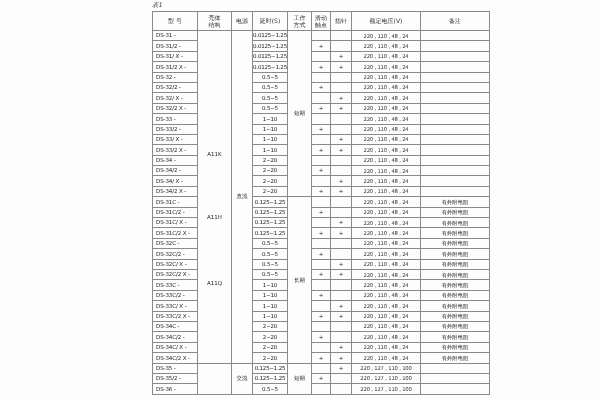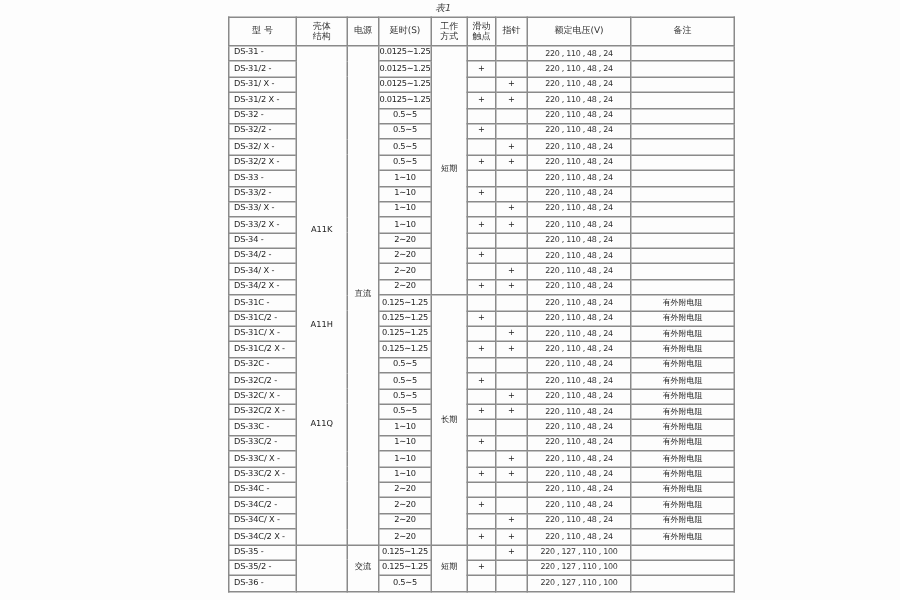--- a/index.html
+++ b/index.html
@@ -4,21 +4,21 @@
 <style>
   html,body{margin:0;padding:0;}
   body{
     width:600px;height:400px;background:#ffffff;
     font-family:"DejaVu Sans","Liberation Sans",sans-serif;
     -webkit-font-smoothing:antialiased;
   }
   .page{position:relative;width:600px;height:400px;background:#fdfdfd;overflow:hidden;}
   .tbl-caption{
     position:absolute;top:1px;left:152px;width:337px;box-sizing:border-box;
-    text-align:center;padding-right:50px;font-size:6.5px;color:#444;font-style:italic;
+    text-align:left;padding-right:50px;font-size:6.5px;color:#444;font-style:italic;
   }
   table.spec{
     position:absolute;left:152px;top:11px;width:337px;
     border-collapse:collapse;table-layout:fixed;
     border:1px solid #6e6e6e;
   }
   .spec th,.spec td{
     border:0.7px solid #8a8a8a;
     padding:0;margin:0;
     font-size:5.5px;font-weight:normal;color:#222;

